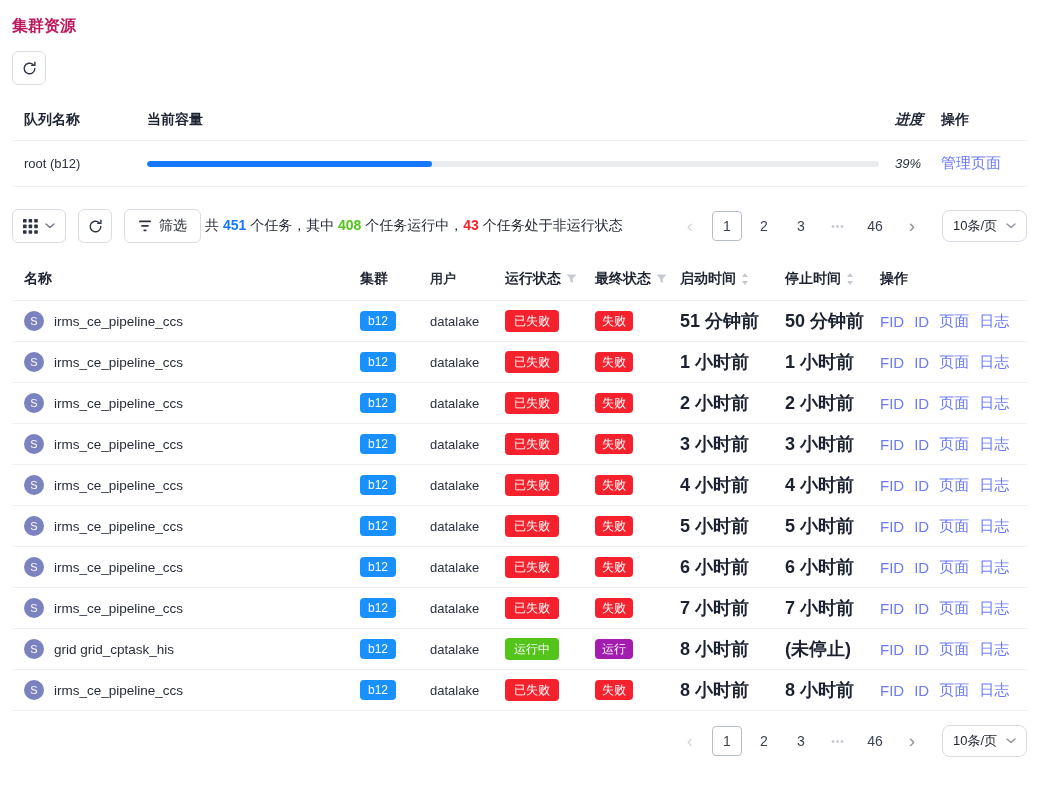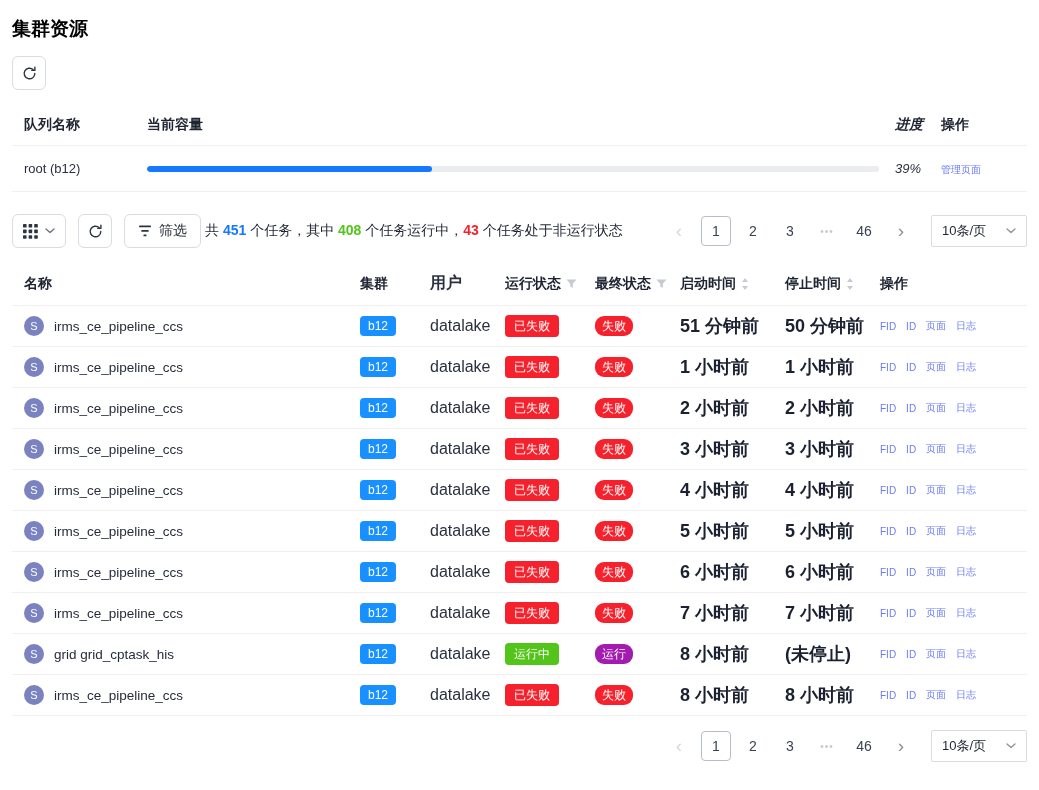--- a/index.html
+++ b/index.html
@@ -1,85 +1,85 @@
 <!DOCTYPE html>
 <html><head>
 <meta charset="utf-8">
 <style>
   * { box-sizing: border-box; }
   html,body { margin:0; padding:0; background:#fff; }
   body { width:1039px; font-family:"Liberation Sans","DejaVu Sans",sans-serif; color:#1f2432; }
   .page { padding:10px 12px 16px; }
 
-  .section-title { font-size:19px; font-weight:700; color:#000000; margin:6px 0 14px; }
+  .section-title { font-size:16px; font-weight:700; color:#be185d; margin:6px 0 14px; }
 
   .icon-btn { width:34px; height:34px; border:1px solid #d9dce3; border-radius:6px; background:#fff;
               display:inline-flex; align-items:center; justify-content:center; cursor:pointer; }
   .btn { height:34px; border:1px solid #d9dce3; border-radius:6px; background:#fff; color:#1f2432;
          display:inline-flex; align-items:center; gap:7px; padding:0 13px; font-size:14px; cursor:pointer; }
 
   
   .res-table { margin-top:14px; }
   .res-header, .res-row { display:flex; align-items:center; border-bottom:1px solid #f0f0f0; }
   .res-header { height:42px; font-size:14px; font-weight:600; }
   .res-row { height:46px; font-size:13px; color:#2a3040; }
   .rc-queue { width:135px; padding-left:12px; }
   .rc-capacity { flex:1; padding-right:10px; }
   .rc-progress { width:52px; padding-left:6px;font-style:italic; }
   .rc-action { width:86px; }
   .progress-track { width:100%; height:6px; background:#eaecf0; border-radius:3px; overflow:hidden; }
   .progress-fill { height:6px; background:#1677ff; border-radius:3px; }
 
-  .link { color:#6979f8; font-size:10px; text-decoration:none; cursor:pointer; }
+  .link { color:#6979f8; font-size:15px; text-decoration:none; cursor:pointer; }
 
   
   .tasks-section { margin-top:22px; }
   .toolbar { display:flex; align-items:center; margin-top:12px; }
   .toolbar > * + * { margin-left:12px; }
   .summary { font-size:14px; color:#1f2432; margin-left:4px; white-space:nowrap; }
   .num { font-weight:700; }
   .num-total { color:#1677ff; }
   .num-running { color:#52c41a; }
   .num-stopped { color:#f5222d; }
 
   
   .pagination { display:flex; align-items:center; gap:7px; margin-left:auto; }
   .pg-item { min-width:30px; height:30px; display:inline-flex; align-items:center; justify-content:center;
              font-size:14px; color:#3a4252; border-radius:4px; cursor:pointer; }
   .pg-active { border:1px solid #b6bdca; }
   .pg-prev { color:#d5d8de; font-size:19px; }
   .pg-next { color:#8b909c; font-size:19px; }
   .pg-ellipsis { color:#c3c7cf; font-size:10px; letter-spacing:1px; }
-  .page-size { height:32px; border:1px solid #d9dce3; border-radius:2px; display:inline-flex; align-items:center;
-               gap:20px; padding:0 10px; font-size:13px; color:#1f2432; margin-left:8px; cursor:pointer; background:#fff; }
+  .page-size { height:32px; border:1px solid #d9dce3; border-radius:8px; display:inline-flex; align-items:center;
+               gap:9px; padding:0 10px; font-size:13px; color:#1f2432; margin-left:8px; cursor:pointer; background:#fff; }
 
   
   .task-table { margin-top:14px; }
   .t-header, .t-row { display:flex; align-items:center; border-bottom:1px solid #f0f0f0; }
   .t-header { height:44px; font-size:14px; font-weight:600;text-align:right; }
   .t-row { height:41px; font-size:13px; }
   .cell { padding-left:12px; display:flex; align-items:center; }
   .tc-name { flex:1; min-width:0; }
   .tc-cluster { width:70px; }
-  .tc-user { width:75px; color:#2a3040; font-size:16px; }
+  .tc-user { width:75px; color:#2a3040; font-size:13px; }
   .tc-run { width:90px; }
   .tc-final { width:85px; }
   .tc-start { width:105px; }
   .tc-stop { width:95px; }
   .tc-actions { width:159px; gap:10px; }
   .th-gap { margin-right:5px; }
   .time { font-weight:700; font-size:18px; color:#1b2130; }
   .task-name { font-size:13.5px; color:#262c3a; }
 
   .avatar { width:20px; height:20px; border-radius:50%; background:#7a82c0; color:#fff; font-size:11px;
             display:inline-flex; align-items:center; justify-content:center; margin-right:10px; flex:none; }
 
   .badge { display:inline-block; color:#fff; font-size:12px; border-radius:4px; line-height:1; white-space:nowrap; }
   .badge-run { padding:5px 9px; }
-  .badge-sm { padding:4px 7px;border-radius:9px; }
+  .badge-sm { padding:4px 7px; }
   .badge-blue { background:#1890ff; padding:4px 8px; }
   .badge-red { background:#f5222d; }
   .badge-green { background:#52c41a; }
   .badge-cyan { background:#a21caf; }
 
   .bottom-bar { display:flex; margin-top:14px; }
   svg { flex:none; }
 </style>
 </head>
 <body>

